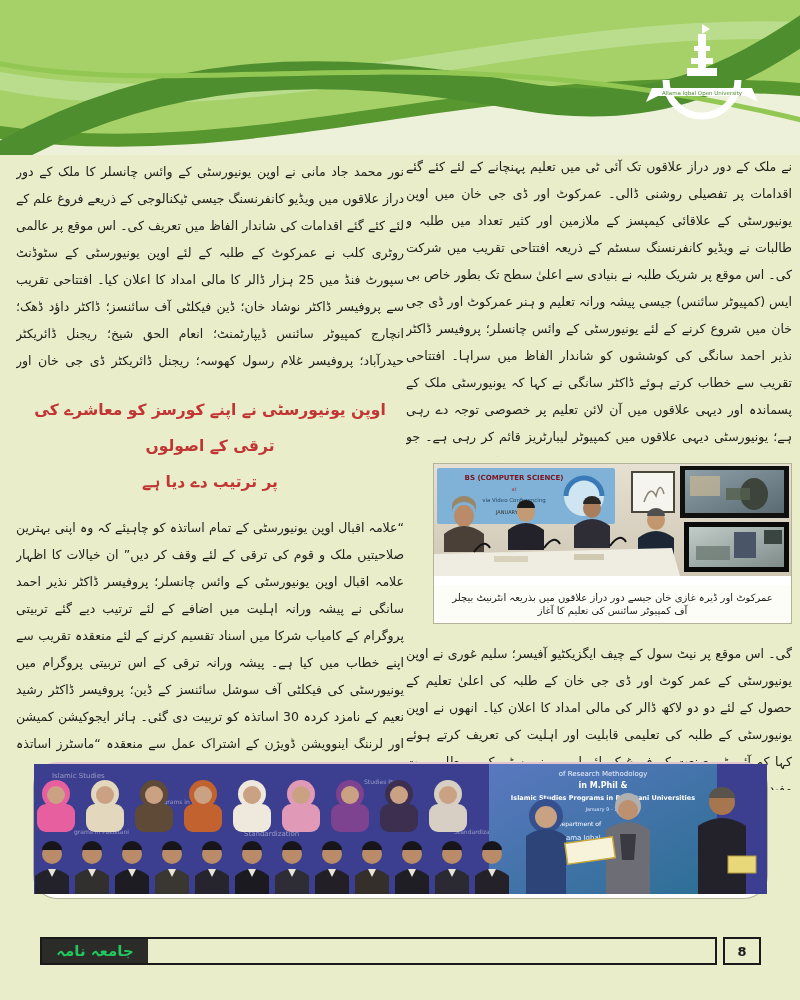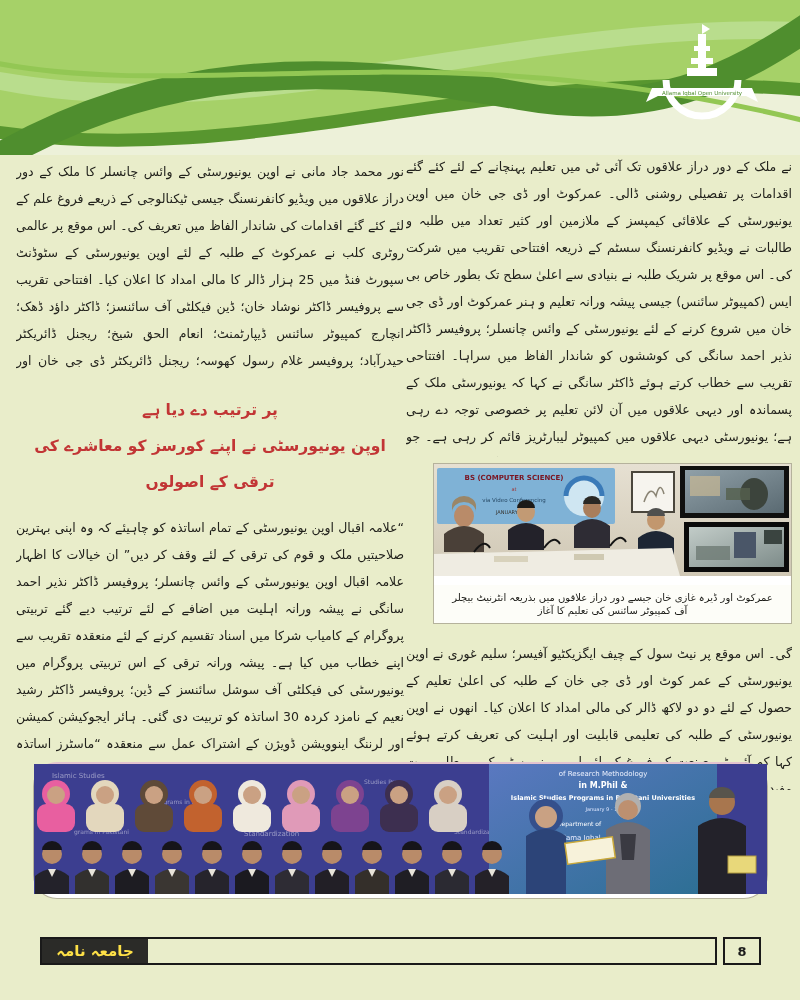--- a/index.html
+++ b/index.html
@@ -29,21 +29,21 @@
   .photo-caption{
     direction:rtl;text-align:center;font-size:10px;line-height:13px;
     padding:6px 12px;color:#1c1c18;background:#fdfdf8;
   }
   
   .footer-strip{
     position:absolute;left:40px;top:937px;width:677px;height:28px;
     border:2px solid #1a1a1a;background:#e9edca;box-sizing:border-box;display:flex;
   }
   .footer-title-box{
-    width:106px;height:100%;background:#2b2b28;color:#fde047;direction:rtl;
+    width:106px;height:100%;background:#2b2b28;color:#22c55e;direction:rtl;
     display:flex;align-items:center;justify-content:center;
     font-size:15px;font-weight:bold;text-align:right;
   }
   .page-number-box{
     position:absolute;left:723px;top:937px;width:38px;height:28px;
     border:2px solid #1a1a1a;box-sizing:border-box;background:#e9edca;
     display:flex;align-items:center;justify-content:center;
     font-size:13px;font-weight:bold;color:#1a1a1a;
   }
 </style>
@@ -147,22 +147,22 @@
       </svg>
       <figcaption class="photo-caption">عمرکوٹ اور ڈیرہ غازی خان جیسے دور دراز علاقوں میں بذریعہ انٹرنیٹ بیچلر آف کمپیوٹر سائنس کی تعلیم کا آغاز</figcaption>
     </figure>
 
     <p class="para-r2">گی۔ اس موقع پر نیٹ سول کے چیف ایگزیکٹیو آفیسر؛ سلیم غوری نے اوپن یونیورسٹی کے عمر کوٹ اور ڈی جی خان کے طلبہ کی اعلیٰ تعلیم کے حصول کے لئے دو دو لاکھ ڈالر کی مالی امداد کا اعلان کیا۔ انھوں نے اوپن یونیورسٹی کے طلبہ کی تعلیمی قابلیت اور اہلیت کی تعریف کرتے ہوئے کہا کہ آئی ٹی صنعت کے فروغ کے لئے اوپن یونیورسٹی کے یہ طلبہ بہت مفید کردار ادا کریں گے۔ عمرکوٹ سے تعلق رکھنے والے جاپان میں پاکستان کے سابق سفیر؛</p>
   </div>
 
   <div class="col col-left">
     <p class="para-l1">نور محمد جاد مانی نے اوپن یونیورسٹی کے وائس چانسلر کا ملک کے دور دراز علاقوں میں ویڈیو کانفرنسنگ جیسی ٹیکنالوجی کے ذریعے فروغ علم کے لئے کئے گئے اقدامات کی شاندار الفاظ میں تعریف کی۔ اس موقع پر عالمی روٹری کلب نے عمرکوٹ کے طلبہ کے لئے اوپن یونیورسٹی کے سٹوڈنٹ سپورٹ فنڈ میں 25 ہزار ڈالر کا مالی امداد کا اعلان کیا۔ افتتاحی تقریب سے پروفیسر ڈاکٹر نوشاد خان؛ ڈین فیکلٹی آف سائنسز؛ ڈاکٹر داؤد ڈھک؛ انچارج کمپیوٹر سائنس ڈیپارٹمنٹ؛ انعام الحق شیخ؛ ریجنل ڈائریکٹر حیدرآباد؛ پروفیسر غلام رسول کھوسہ؛ ریجنل ڈائریکٹر ڈی جی خان اور کمپیوٹر سائنس ڈیپارٹمنٹ کے اسسٹنٹ پروفیسر معیز الدین احمد نے بھی خطاب کیا۔</p>
     <div class="red-heading">
+      <div>اوپن یونیورسٹی نے اپنے کورسز کو معاشرے کی ترقی کے اصولوں</div>
       <div>پر ترتیب دے دیا ہے</div>
-      <div>اوپن یونیورسٹی نے اپنے کورسز کو معاشرے کی ترقی کے اصولوں</div>
     </div>
     <p class="para-l2">“علامہ اقبال اوپن یونیورسٹی کے تمام اساتذہ کو چاہیئے کہ وہ اپنی بہترین صلاحیتیں ملک و قوم کی ترقی کے لئے وقف کر دیں” ان خیالات کا اظہار علامہ اقبال اوپن یونیورسٹی کے وائس چانسلر؛ پروفیسر ڈاکٹر نذیر احمد سانگی نے پیشہ ورانہ اہلیت میں اضافے کے لئے ترتیب دیے گئے تربیتی پروگرام کے کامیاب شرکا میں اسناد تقسیم کرنے کے لئے منعقدہ تقریب سے اپنے خطاب میں کیا ہے۔ پیشہ ورانہ ترقی کے اس تربیتی پروگرام میں یونیورسٹی کی فیکلٹی آف سوشل سائنسز کے ڈین؛ پروفیسر ڈاکٹر رشید نعیم کے نامزد کردہ 30 اساتذہ کو تربیت دی گئی۔ ہائر ایجوکیشن کمیشن اور لرننگ اینوویشن ڈویژن کے اشتراک عمل سے منعقدہ “ماسٹرز اساتذہ کی پیشہ ورانہ ترقی کے پروگرام” سے تربیت</p>
   </div>
 
   <figure class="photo-fig fig2" style="margin:0;border-radius:24px;">
     <svg width="733" height="130" viewBox="0 0 733 130">
       <defs>
         <linearGradient id="panel2" x1="0" y1="0" x2="1" y2="1">
           <stop offset="0" stop-color="#5a78c0"></stop>
             <stop offset="1" stop-color="#2c6f93"></stop>

